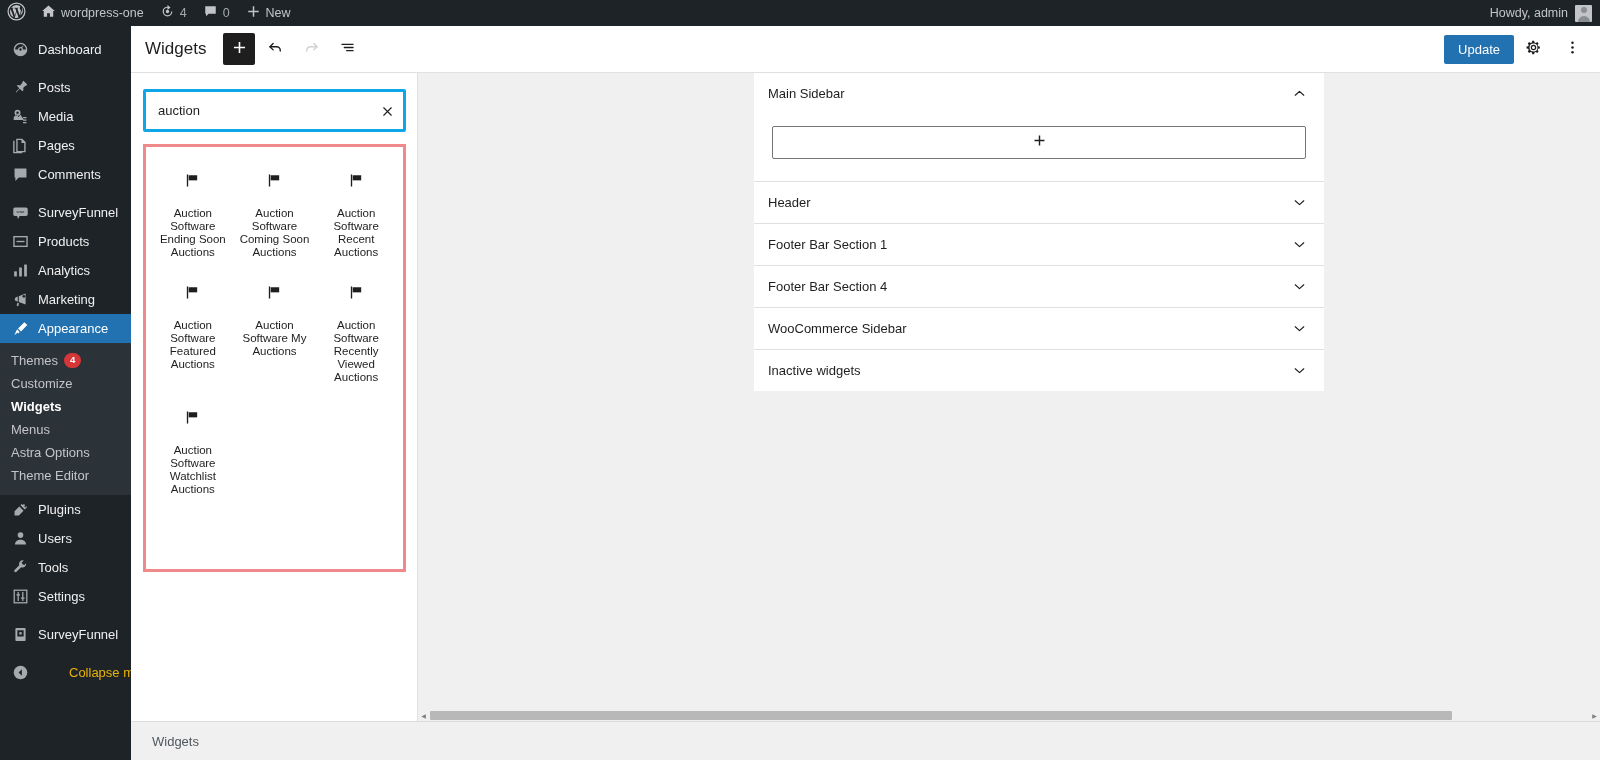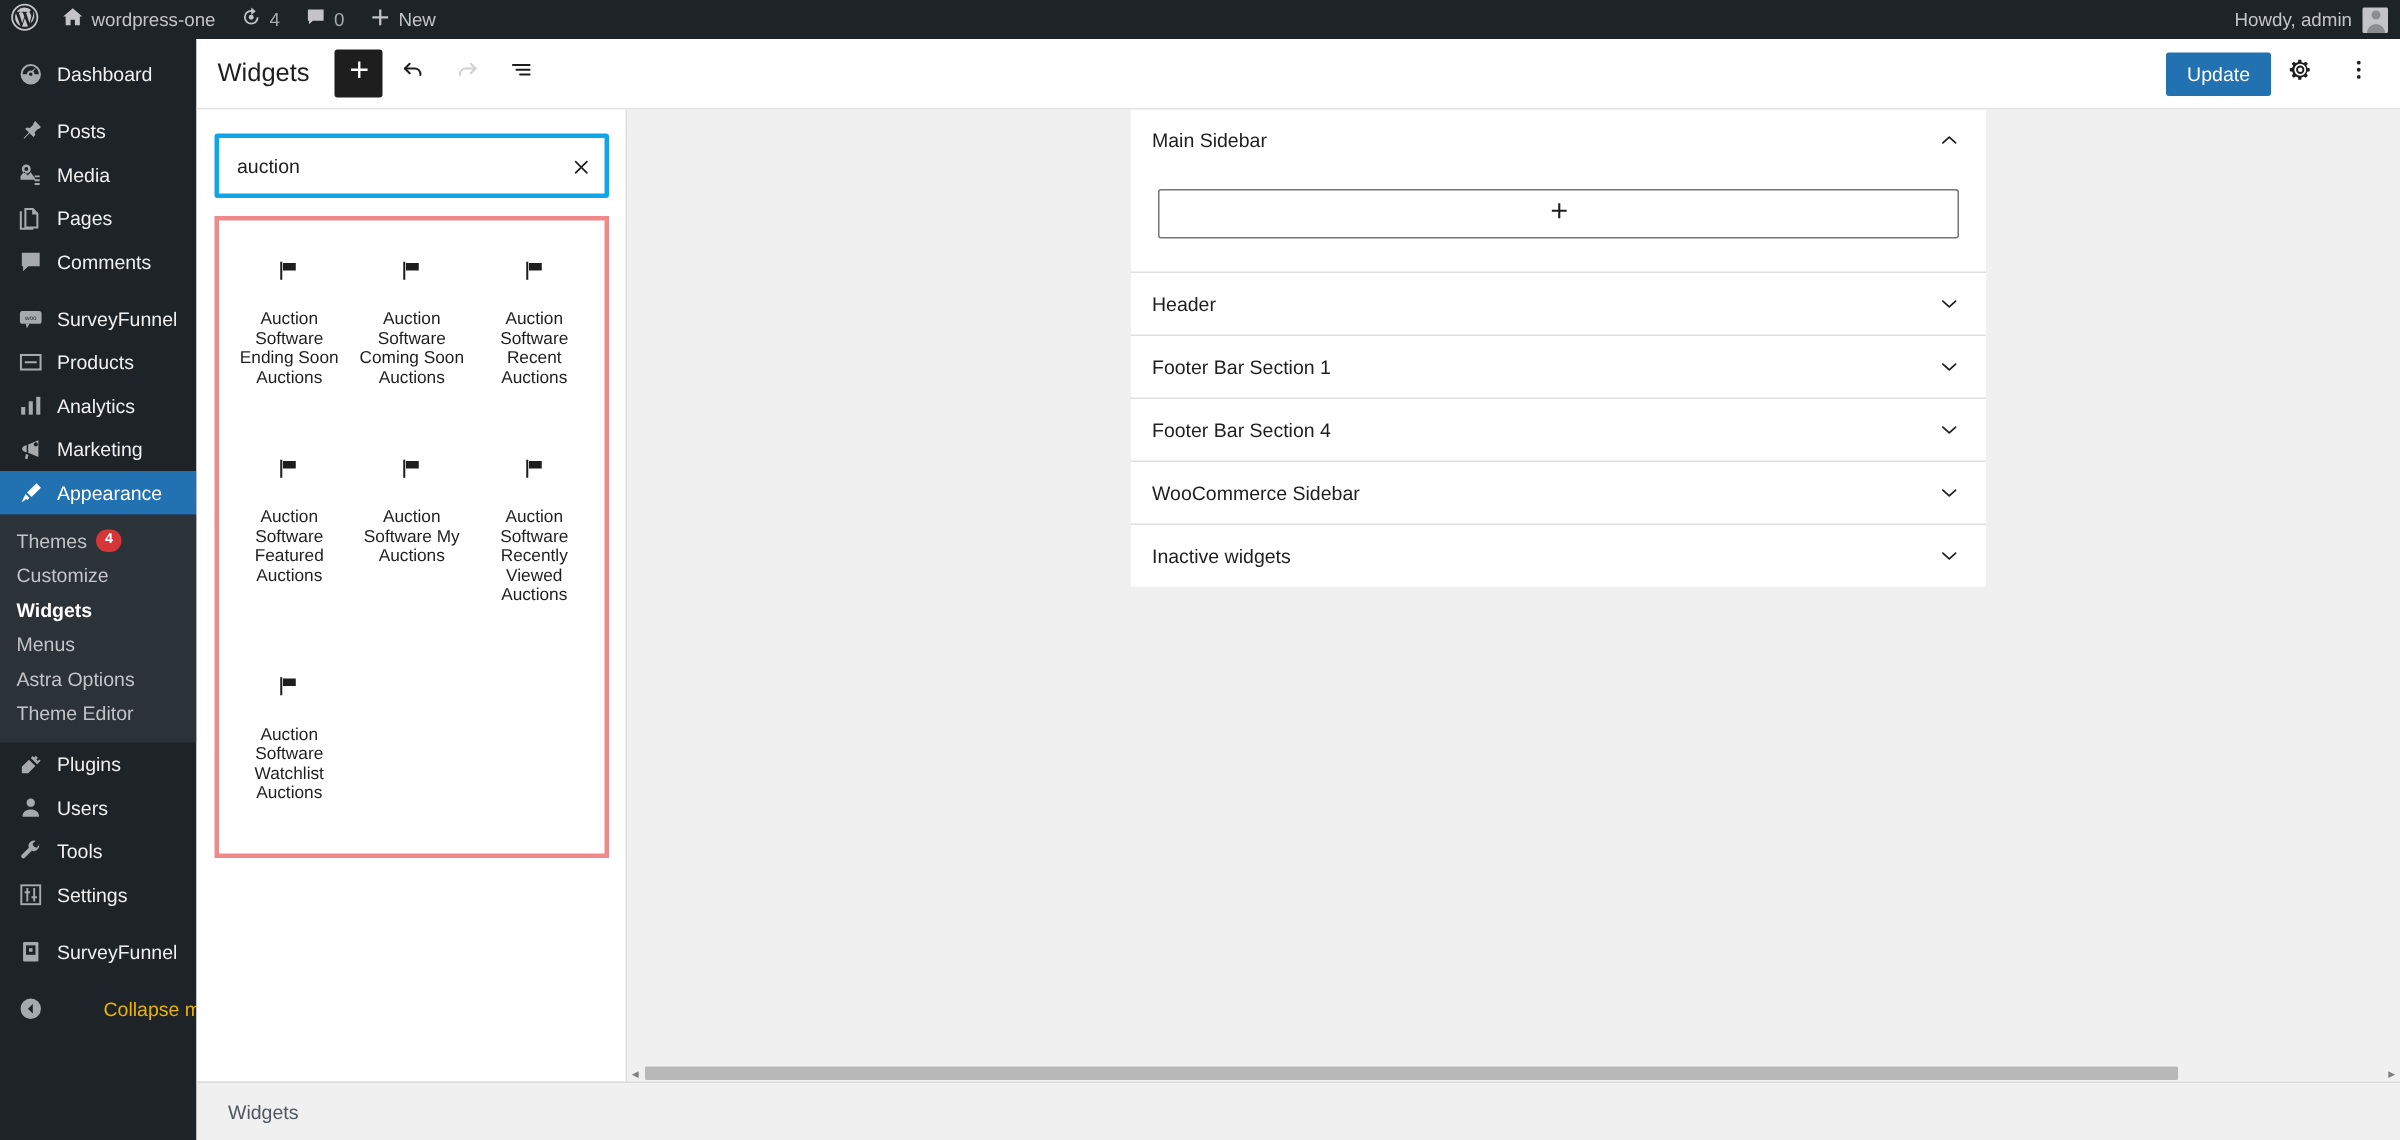--- a/index.html
+++ b/index.html
@@ -125,21 +125,21 @@
     align-items: center; justify-content: center;
     color: #1e1e1e; cursor: pointer;
   }
   #results-box {
     margin-top: 12px; width: 263px; height: 428px;
     border: 3px solid #f08a8a; background: #fff;
     padding: 22px 6px 0 6px;
   }
   #results-grid {
     display: grid; grid-template-columns: repeat(3, 1fr);
-    row-gap: 42px;
+    row-gap: 22px;
   }
   .widget-item {
     display: flex; flex-direction: column;
     align-items: center; cursor: pointer; padding: 0 2px;
   }
   .widget-item .wi-icon {
     height: 22px; display: flex; align-items: center;
     justify-content: center; color: #1e1e1e; margin-bottom: 16px;
   }
   .widget-item .wi-label {

